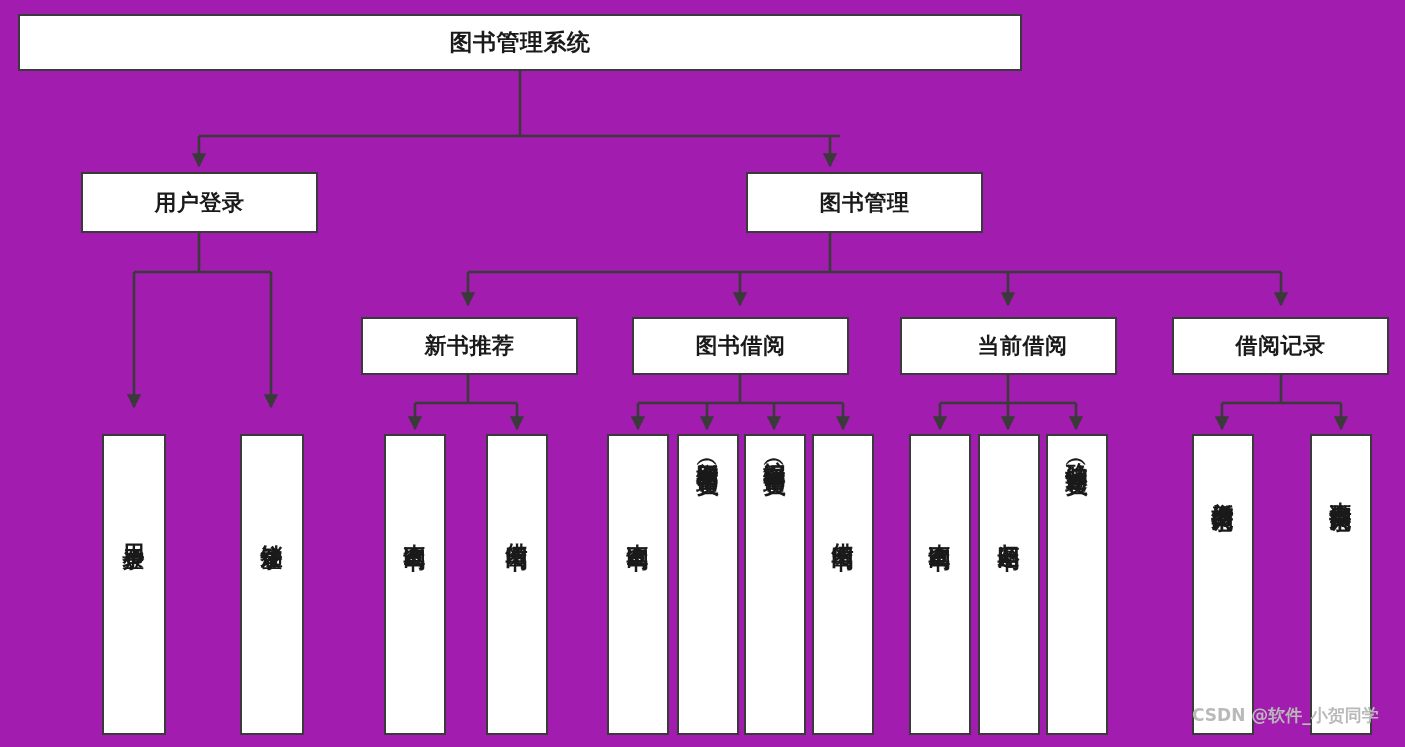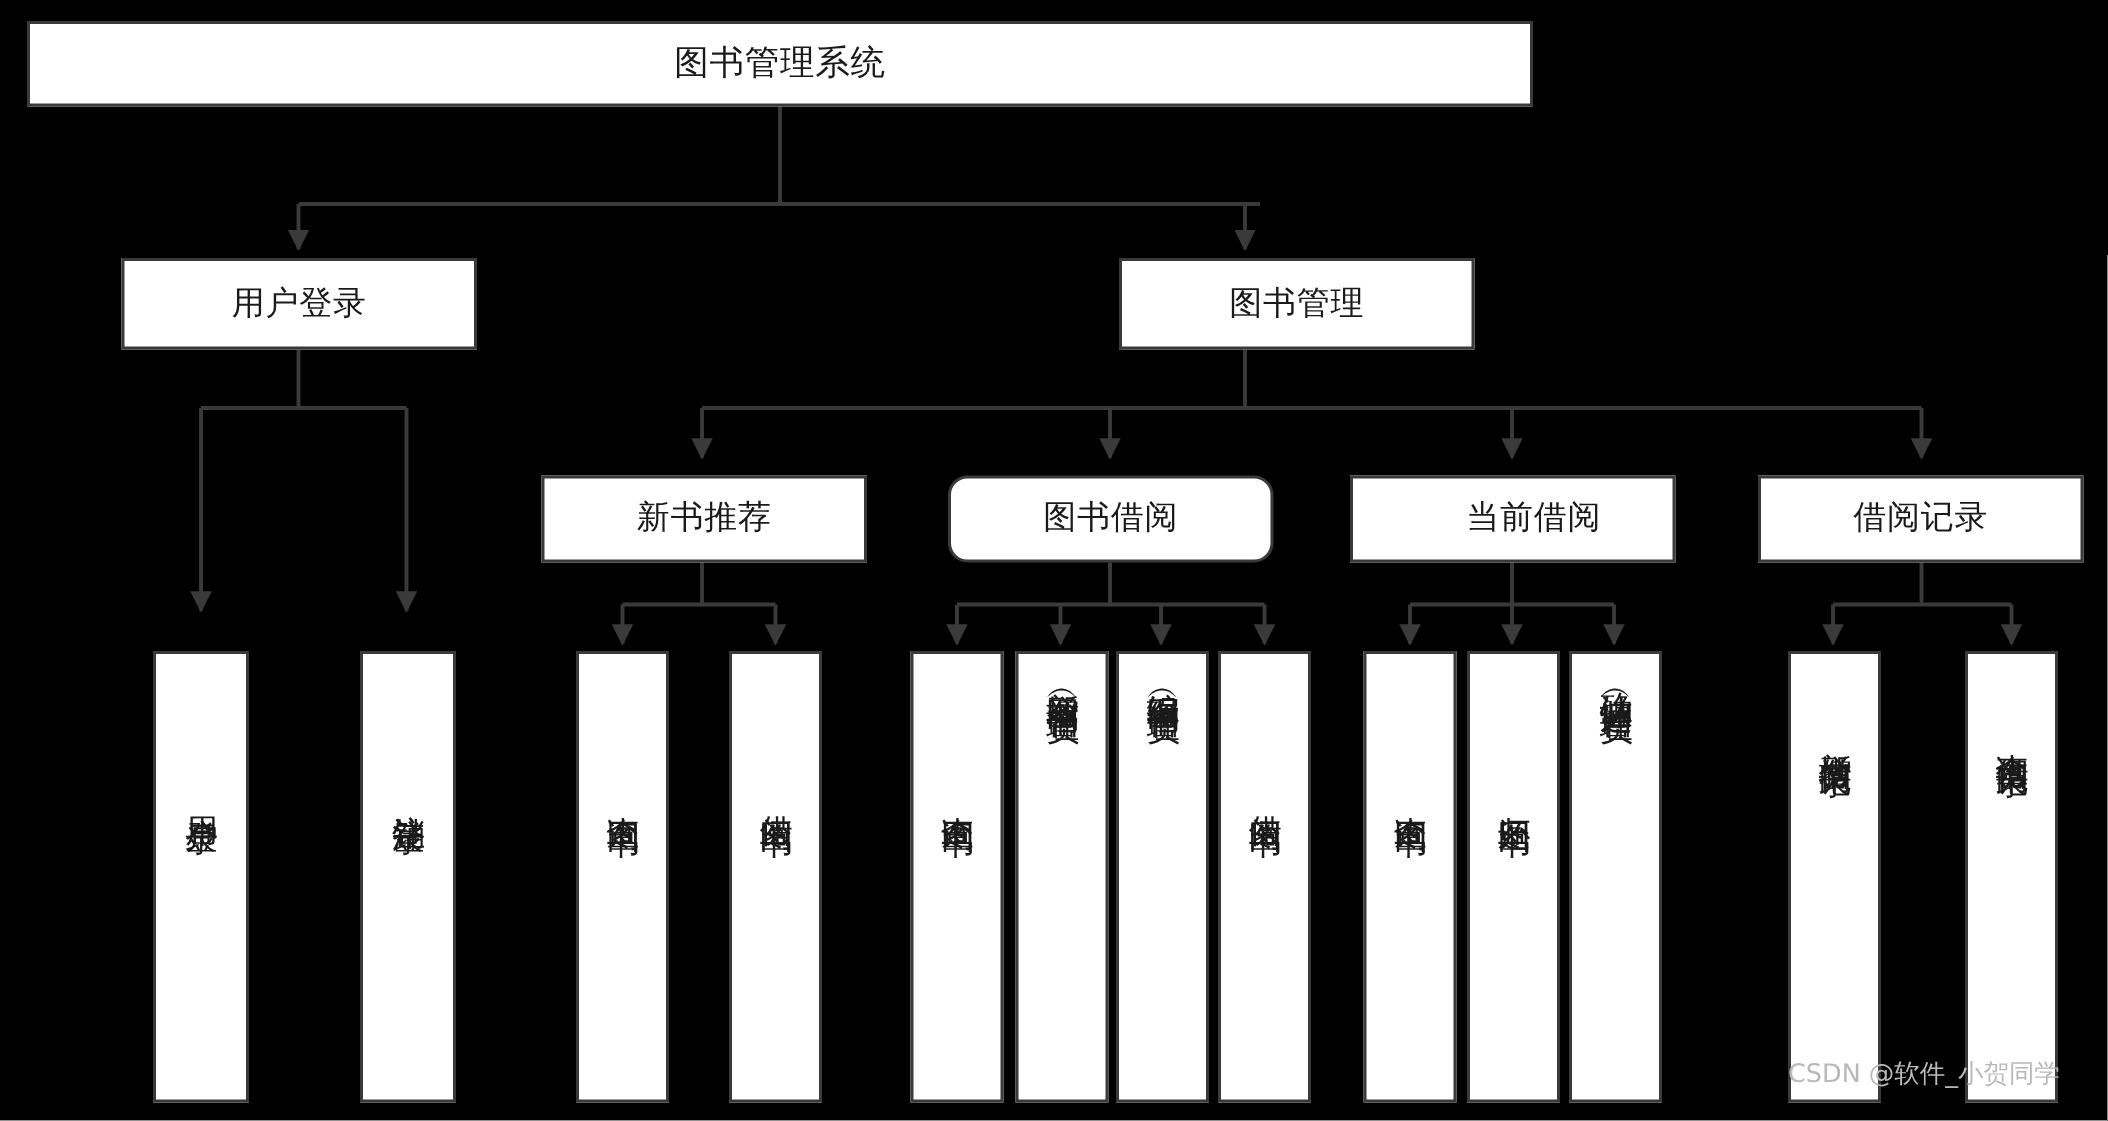--- a/index.html
+++ b/index.html
@@ -8,22 +8,23 @@
     padding: 0;
     background: #ffffff;
   }
   body {
     font-family: "DejaVu Sans", "Liberation Sans", sans-serif;
   }
   #canvas {
     position: relative;
     width: 1405px;
     height: 747px;
-    background: #000000;
+    background: #a21caf;
     overflow: hidden;
+    font-weight: bold;
   }
   #edges {
     position: absolute;
     left: 0;
     top: 0;
     width: 1405px;
     height: 747px;
     pointer-events: none;
   }
   .node {
@@ -140,21 +141,21 @@
   </div>
 
   <div class="node horiz" style="left:712px; top:172px; width:237px; height:61px;margin-left:34px;">
     <span class="label">图书管理</span>
   </div>
 
   <div class="node horiz" style="left:361px; top:317px; width:217px; height:58px;">
     <span class="label">新书推荐</span>
   </div>
 
-  <div class="node horiz" style="left:632px; top:317px; width:217px; height:58px;border-radius:13px;">
+  <div class="node horiz" style="left:632px; top:317px; width:217px; height:58px;">
     <span class="label">图书借阅</span>
   </div>
 
   <div class="node horiz" style="left:900px; top:317px; width:217px; height:58px;padding-left:28px;">
     <span class="label">当前借阅</span>
   </div>
 
   <div class="node horiz" style="left:1172px; top:317px; width:217px; height:58px;">
     <span class="label">借阅记录</span>
   </div>

